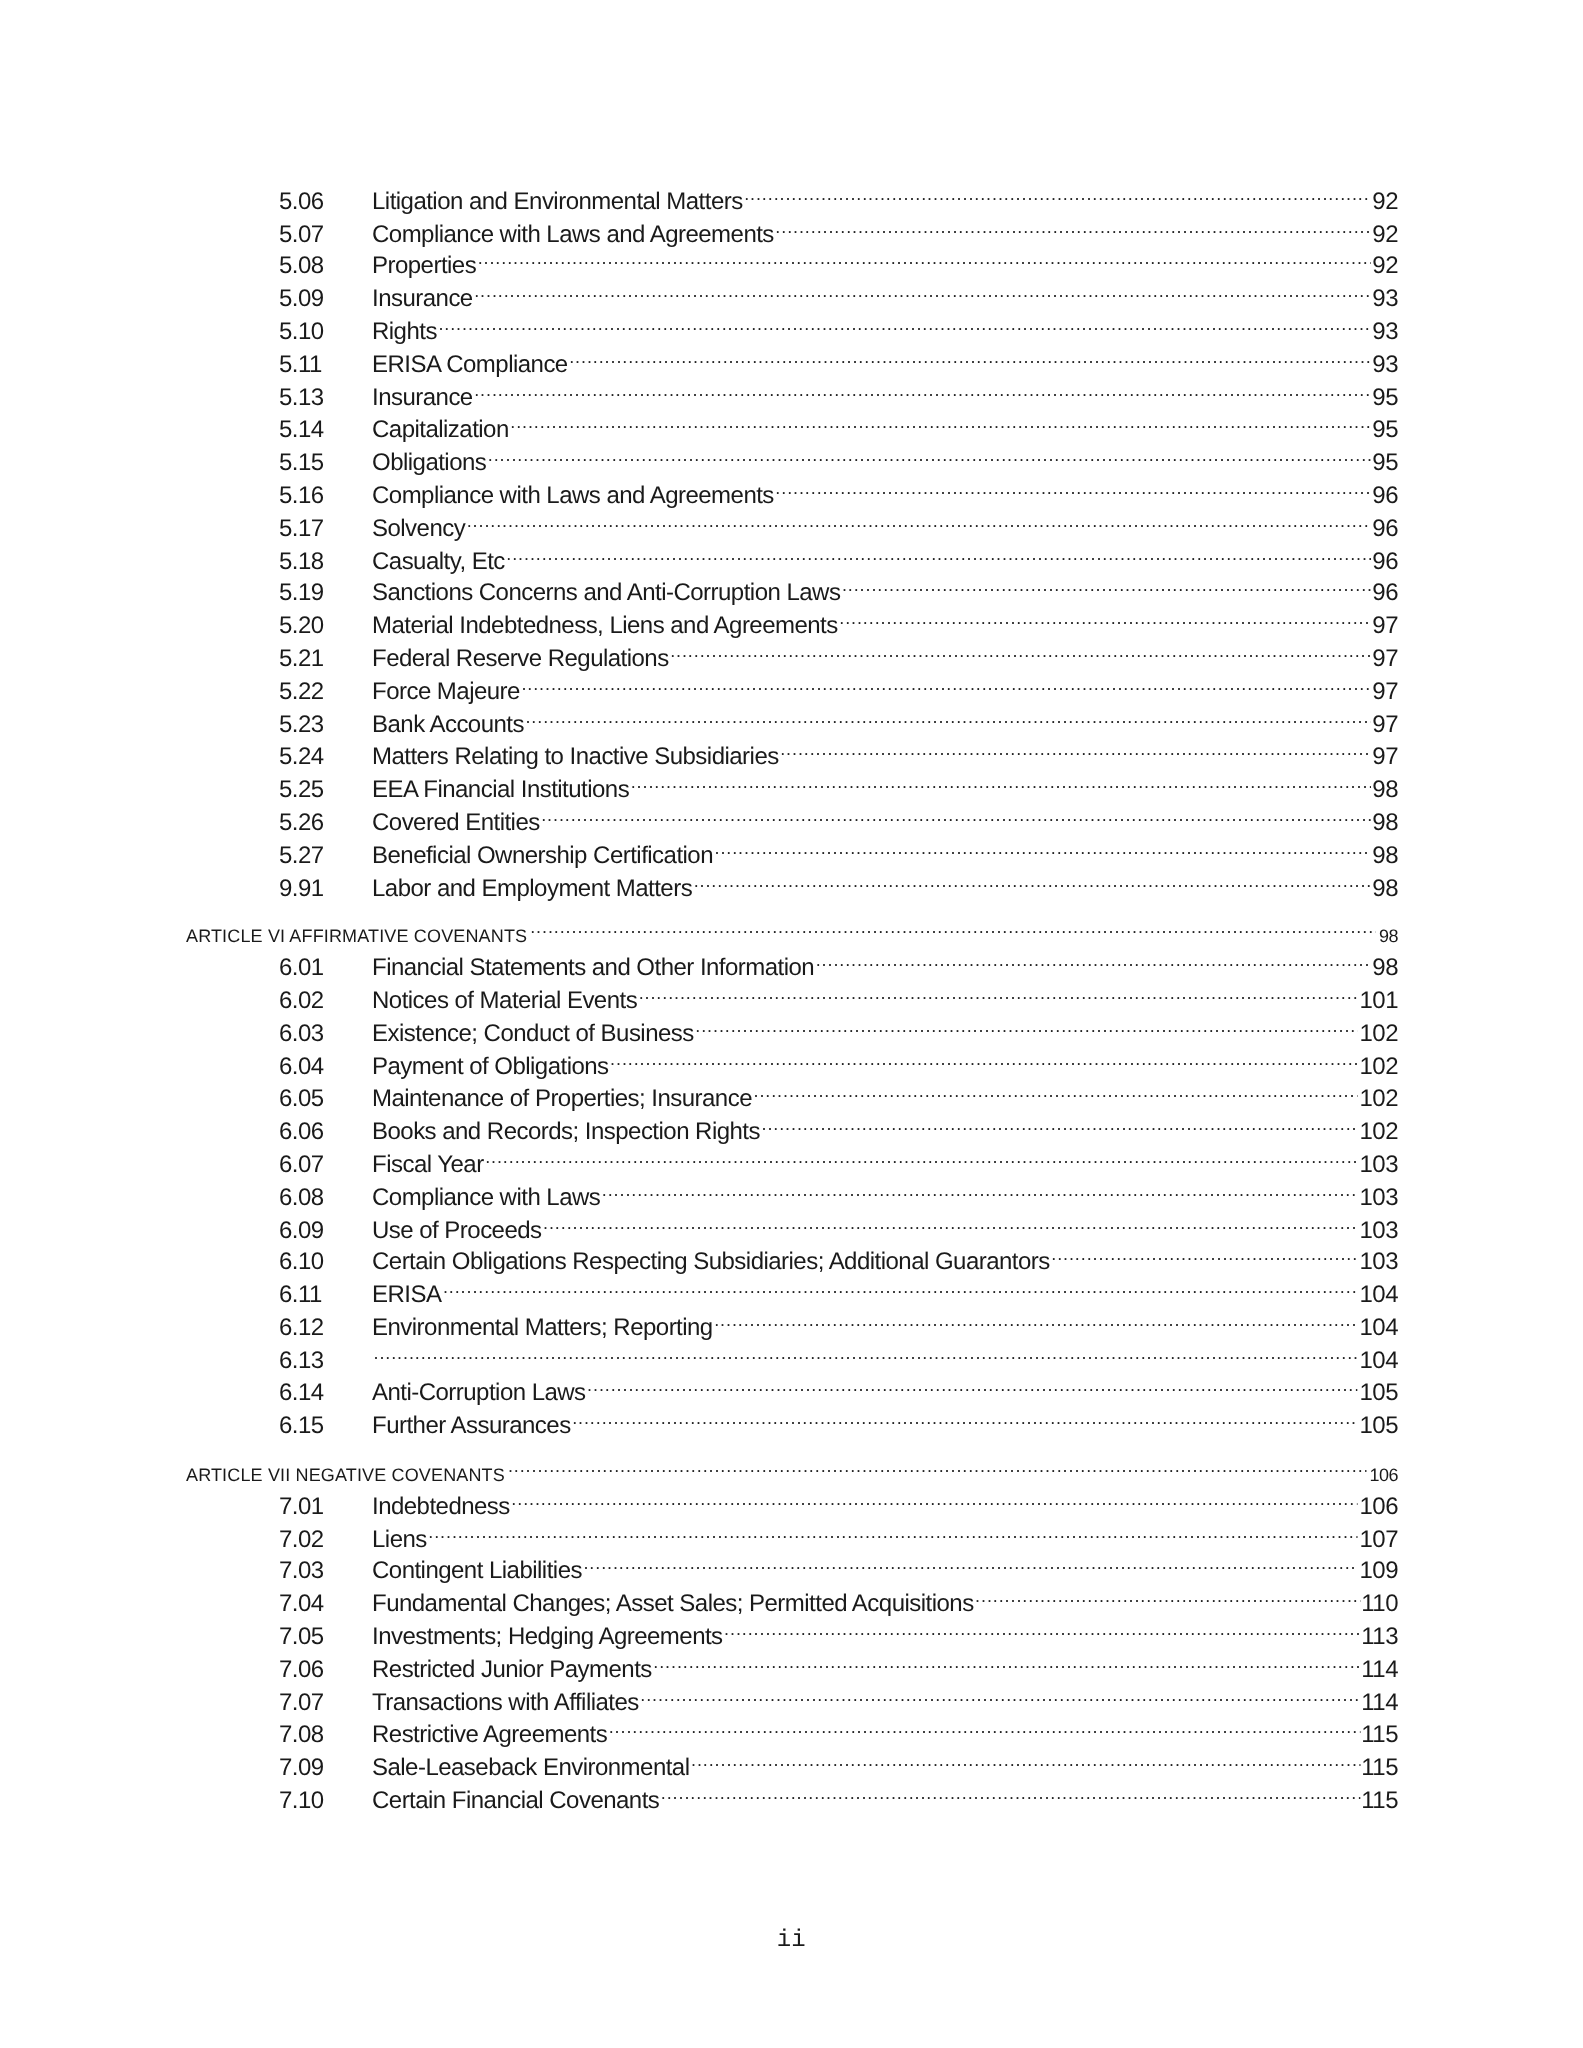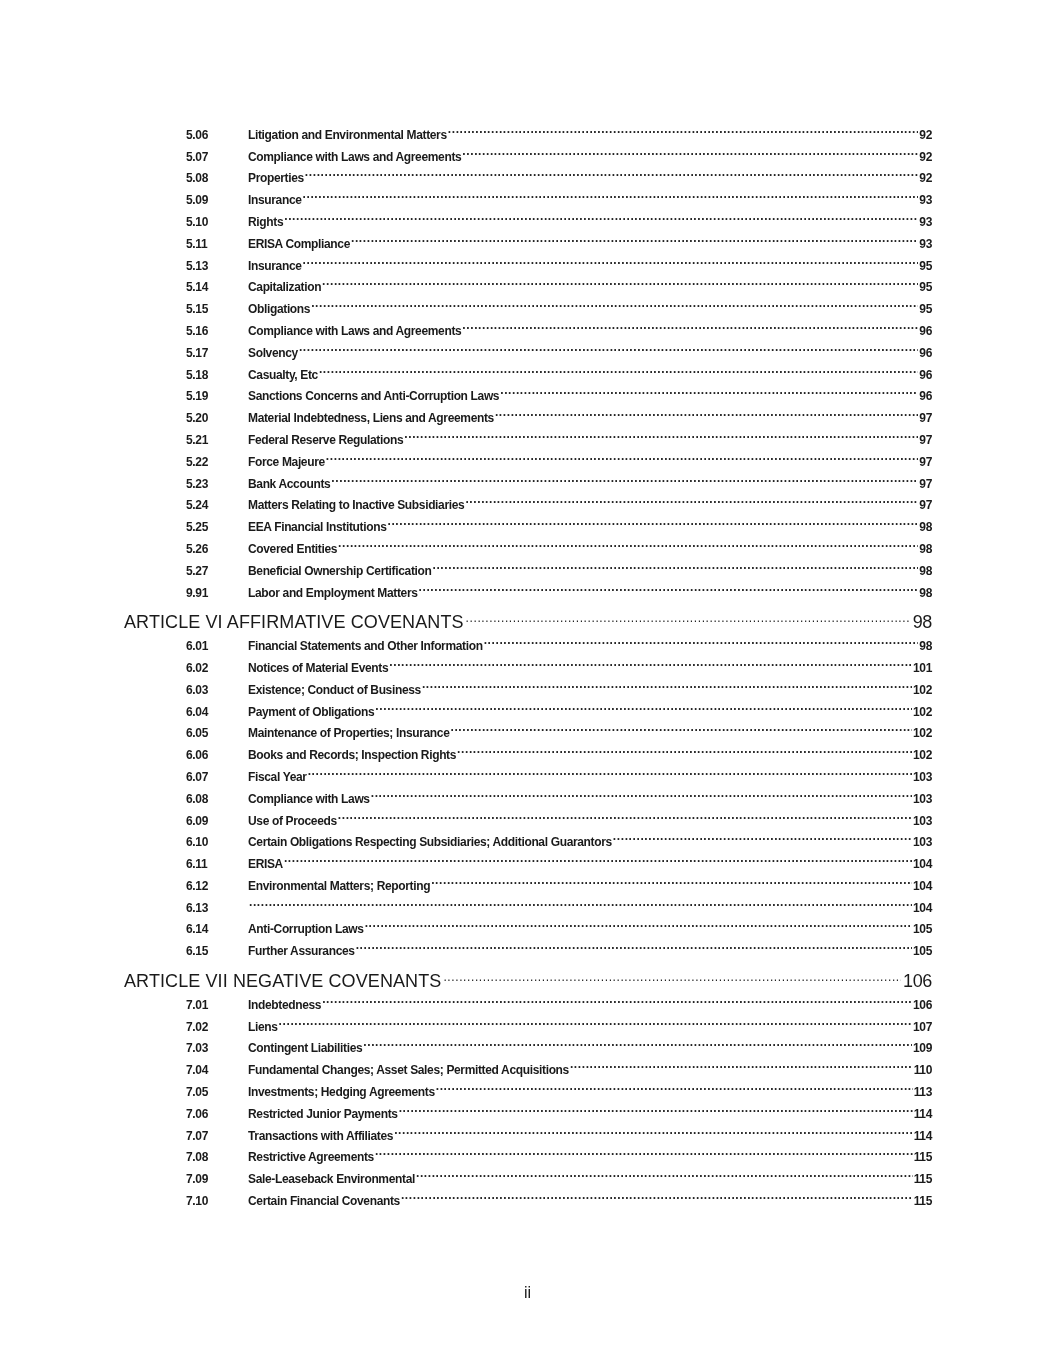--- a/index.html
+++ b/index.html
@@ -25,25 +25,24 @@
     .toc {
       position: absolute;
       left: 124px;
       top: 117px;
       width: 808px;
     }
     .row {
       display: flex;
       align-items: baseline;
       height: 21.8px;
-      font-size: 12px;
+      font-size: 16px;
       letter-spacing: -0.35px;
       line-height: 21.8px;
       white-space: nowrap;
-      font-weight: bold;
     }
     .row .num {
       width: 62px;
       padding-left: 62px;
       flex: 0 0 auto;
       box-sizing: content-box;
     }
     .row .title {
       flex: 0 0 auto;
     }
@@ -66,21 +65,21 @@
       white-space: nowrap;
     }
     .row .page-num {
       flex: 0 0 auto;
       text-align: right;
     }
     .article {
       display: flex;
       align-items: baseline;
       height: 21.8px;
-      font-size: 18px;
+      font-size: 12px;
       line-height: 21.8px;
       letter-spacing: 0.1px;
       white-space: nowrap;
       margin-top: 10px;
     }
     .article .title { flex: 0 0 auto; }
     .article .leader {
       flex: 1 1 auto;
       overflow: hidden;
       margin: 0 2px;
@@ -99,21 +98,21 @@
       white-space: nowrap;
     }
     .article .page-num { flex: 0 0 auto; letter-spacing: -0.35px; }
     .footer {
       position: absolute;
       left: 0;
       width: 1055px;
       top: 1284px;
       text-align: center;
       font-size: 16px;
-      font-family: Liberation Sans, sans-serif;
+      font-family: Liberation Mono, monospace;
     }
   </style>
 </head>
 <body>
 
 <div class="page">
   <div class="toc" id="toc">
       <div class="row">
         <span class="num">5.06</span>
         <span class="title">Litigation and Environmental Matters</span>

